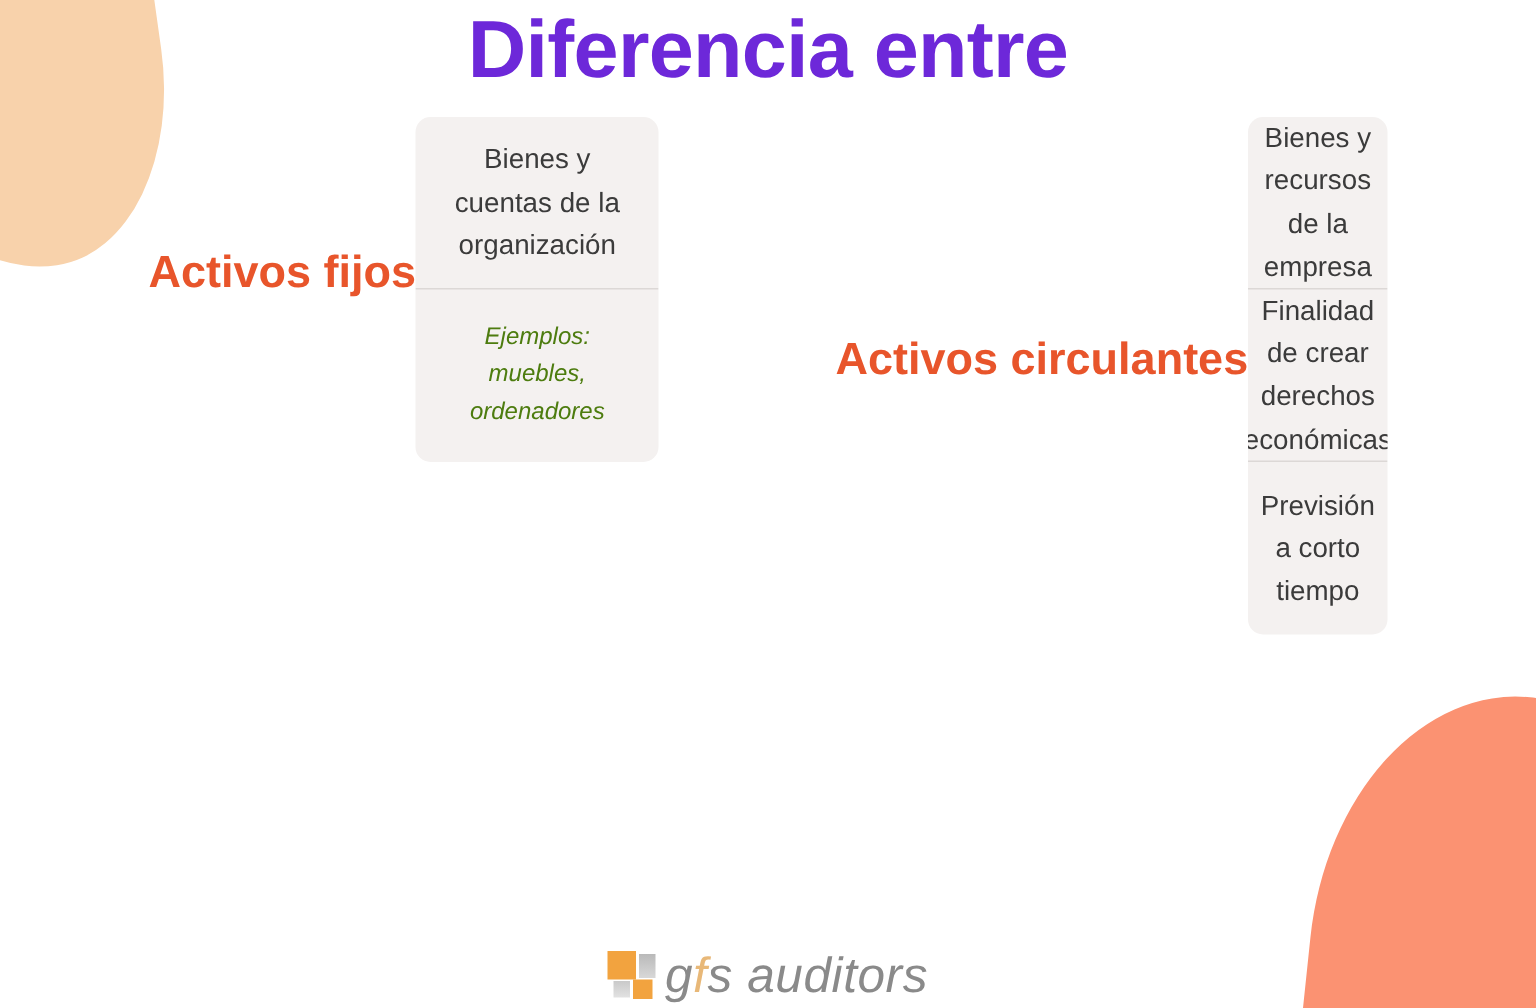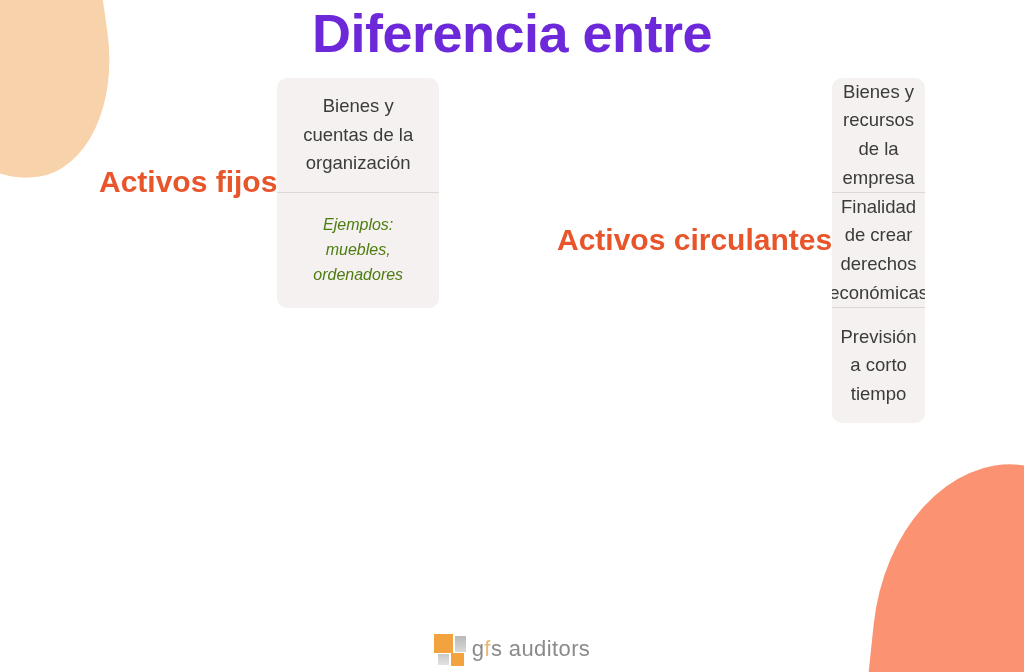--- a/index.html
+++ b/index.html
@@ -141,25 +141,26 @@
     width: 34px;
     height: 34px;
   }
   .logo-mark .sq { position: absolute; }
   .logo-mark .sq-a { left: 0;  top: 2px;  width: 19px; height: 19px; background: #f2a33f; }
   .logo-mark .sq-b { left: 21px; top: 4px; width: 11px; height: 16px; background: linear-gradient(180deg,#b9b9b9,#d8d8d8); }
   .logo-mark .sq-c { left: 4px;  top: 22px; width: 11px; height: 11px; background: linear-gradient(180deg,#c9c9c9,#e2e2e2); }
   .logo-mark .sq-d { left: 17px; top: 21px; width: 13px; height: 13px; background: #f2a33f; }
 
   .logo-text {
-    font-size: 22px;
+    font-size: 33px;
     color: #8a8a8a;
     letter-spacing: 0.4px;
     line-height: 1;
     white-space: nowrap;
+    font-style: italic;
   }
   .logo-text .accent { color: #e8b878; }
 </style>
 </head>
 <body>
 
 <div class="deco-topleft"></div>
 <div class="deco-bottomright"></div>
 
 <div class="stage">

